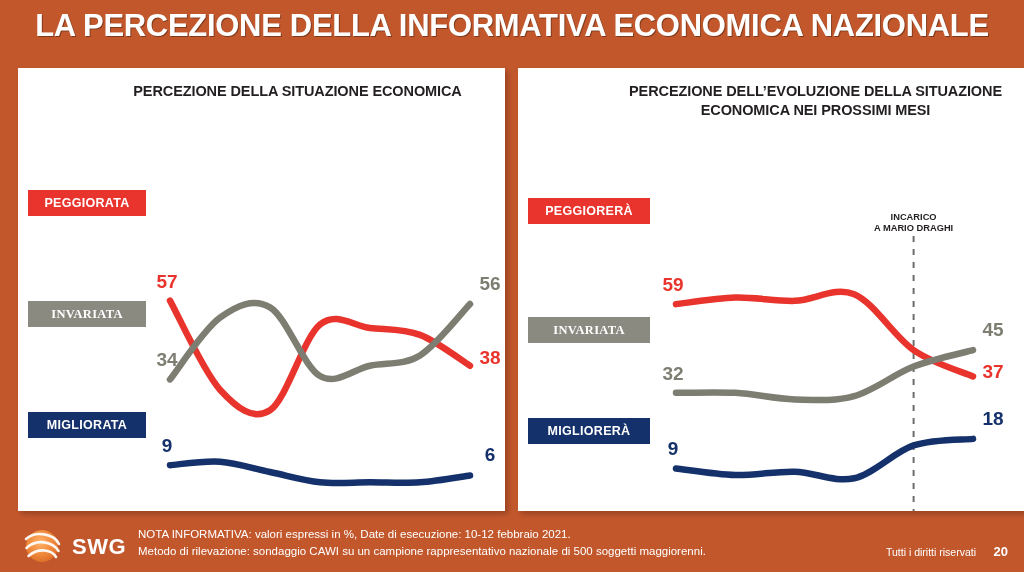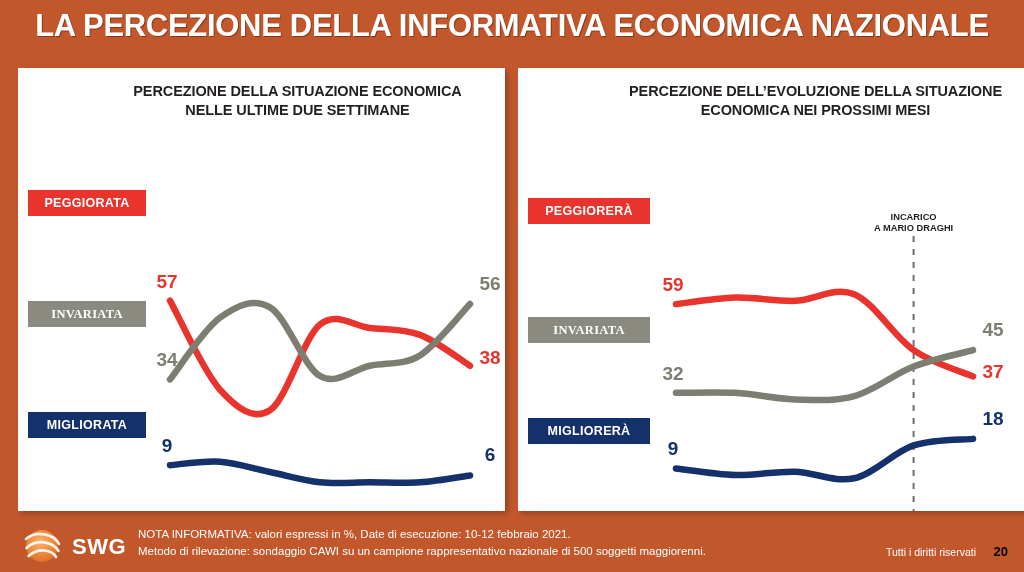--- a/index.html
+++ b/index.html
@@ -81,32 +81,31 @@
   .note{
     position:absolute;left:138px;top:10px;
     color:#ffffff;font-size:11.5px;line-height:17px;
   }
   .rights{
     position:absolute;right:48px;top:30px;
     color:#ffffff;font-size:10.5px;
   }
   .pagenum{
     position:absolute;right:16px;top:28px;
-    color:#000000;font-size:13px;font-weight:bold;
+    color:#ffffff;font-size:13px;font-weight:bold;
   }
 </style>
 </head>
 <body>
 
 <div class="slide-title">LA PERCEZIONE DELLA INFORMATIVA ECONOMICA NAZIONALE</div>
 
 <div class="card" id="card-left">
   <div class="card-title">
     <span>PERCEZIONE DELLA SITUAZIONE ECONOMICA</span>
-    <span>NELLE ULTIME DUE SETTIMANE</span>
   </div>
 
   <div class="pill red" style="left:10px;top:122px;width:118px;">
       <span>PEGGIORATA</span>
     </div>
   <div class="pill gray" style="left:10px;top:233px;width:118px;">
       <span>INVARIATA</span>
     </div>
   <div class="pill navy" style="left:10px;top:344px;width:118px;">
       <span>MIGLIORATA</span>

